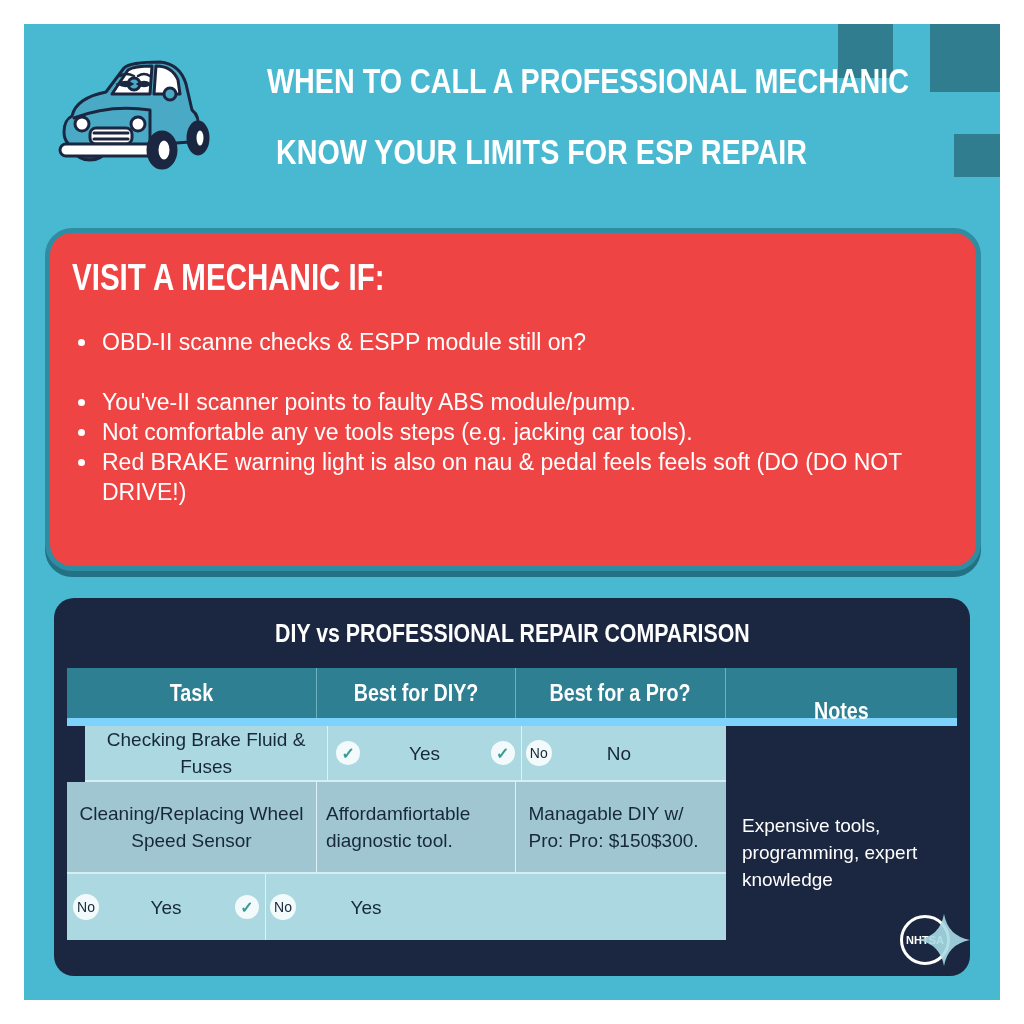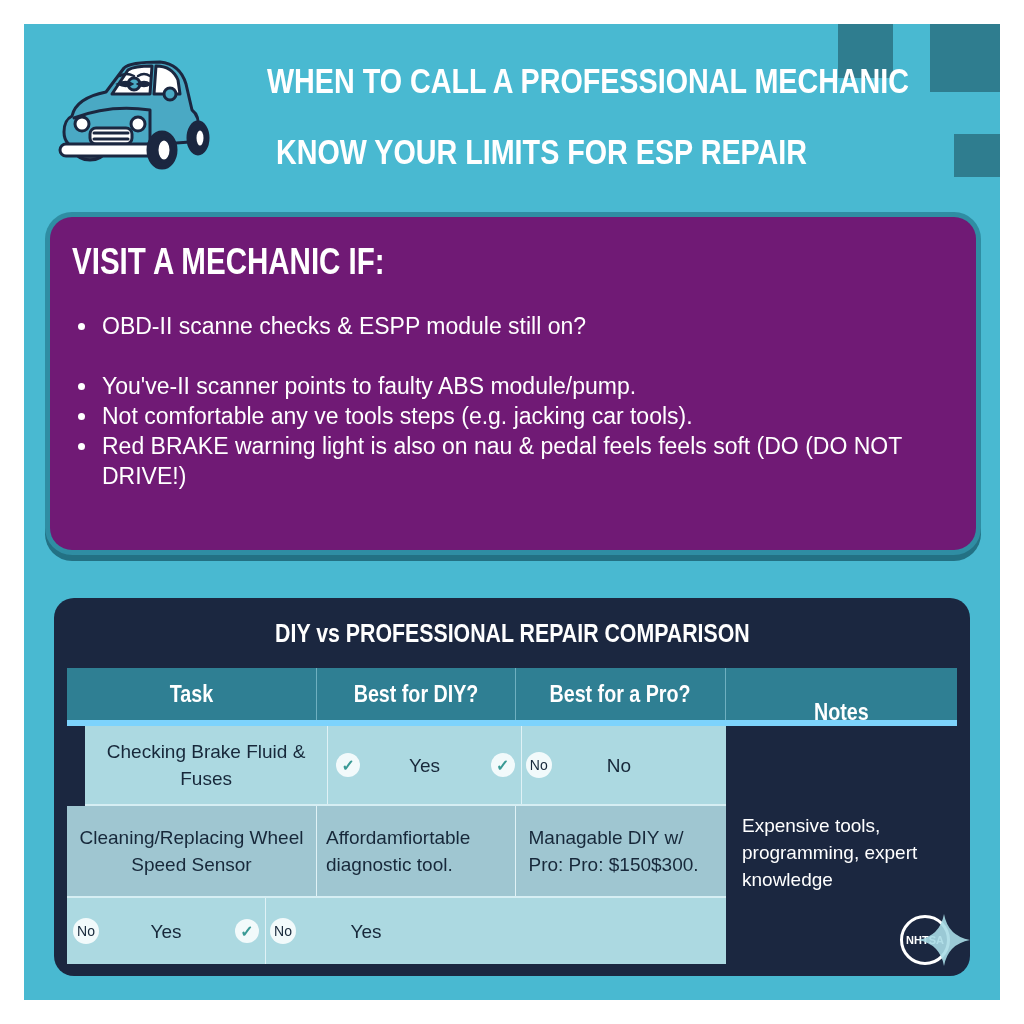--- a/index.html
+++ b/index.html
@@ -20,22 +20,22 @@
 
     .title1, .title2 {
       position: absolute; color: #ffffff; font-family: "Liberation Sans", sans-serif;
       font-weight: bold; letter-spacing: 0px; transform: scaleX(0.82); transform-origin: left top;
       white-space: nowrap;
     }
     .title1 { left: 243px; top: 37px; font-size: 35px; }
     .title2 { left: 252px; top: 108px; font-size: 35px; }
 
     .panel-visit {
-      position: absolute; left: 26px; top: 193px; width: 926px; height: 333px;
-      background: #701a75; border-radius: 22px;
+      position: absolute; left: 26px; top: 209px; width: 926px; height: 333px;
+      background: #ef4444; border-radius: 22px;
       box-shadow: 0 0 0 5px #2f8da3, 0 6px 0 5px #237184;
     }
     .panel-visit h2 {
       position: absolute; left: 22px; top: 24px; color: #ffffff; font-size: 36px;
       font-weight: bold; transform: scaleX(0.82); transform-origin: left top; white-space: nowrap;
     }
     .visit-list { position: absolute; left: 26px; top: 94px; width: 880px; list-style: none; }
     .visit-list li {
       position: relative; color: #ffffff; font-size: 23px; line-height: 30px; padding-left: 26px;
     }
@@ -49,33 +49,33 @@
       position: absolute; left: 30px; top: 574px; width: 916px; height: 378px;
       background: #1b2740; border-radius: 20px;
     }
     .panel-compare h2 {
       position: absolute; left: 0; right: 0; top: 20px; text-align: center; color: #ffffff;
       font-size: 26px; font-weight: bold;
     }
     .panel-compare h2 span { display: inline-block; transform: scaleX(0.82); }
 
     .tbl { position: absolute; left: 13px; top: 70px; width: 890px; }
-    .thead { display: flex; height: 58px; background: #2f7f93; border-bottom: 6px solid #7dd3fc; }
+    .thead { display: flex; height: 58px; background: #2f7f93; border-bottom: 8px solid #7dd3fc; }
     .th {
       color: #ffffff; font-weight: bold; font-size: 24px; display: flex; align-items: center;
       justify-content: center; border-right: 1px solid #6fb0c0;
     }
     .th span { display: inline-block; transform: scaleX(0.82); }
     .th:last-child { border-right: none; }
     .c1 { width: 250px; } .c2 { width: 199px; } .c3 { width: 210px; text-align: right; } .c4 { width: 231px; margin-top: 36px; }
 
     .tbody { position: relative; display: flex; }
     .tbody-left { width: 659px; }
     .tr { display: flex; border-bottom: 2px solid #d6eef3; }
-    .tr.r1 { height: 80px; background: #acd9e1; margin-left: 18px; }
+    .tr.r1 { height: 56px; background: #acd9e1; margin-left: 18px; }
     .tr.r2 { height: 92px; background: #9fc6d1; }
     .tr.r3 { height: 66px; background: #acd9e1; border-bottom: none; }
     .td {
       display: flex; align-items: center; justify-content: center; text-align: center;
       color: #17283a; font-size: 19px; line-height: 27px; border-right: 1px solid #e0f2f6;
       position: relative;
     }
     .td.c3 { border-right: none; }
     .notes-cell {
       width: 231px; background: #1b2740; color: #ffffff; font-size: 19px; line-height: 27px;

